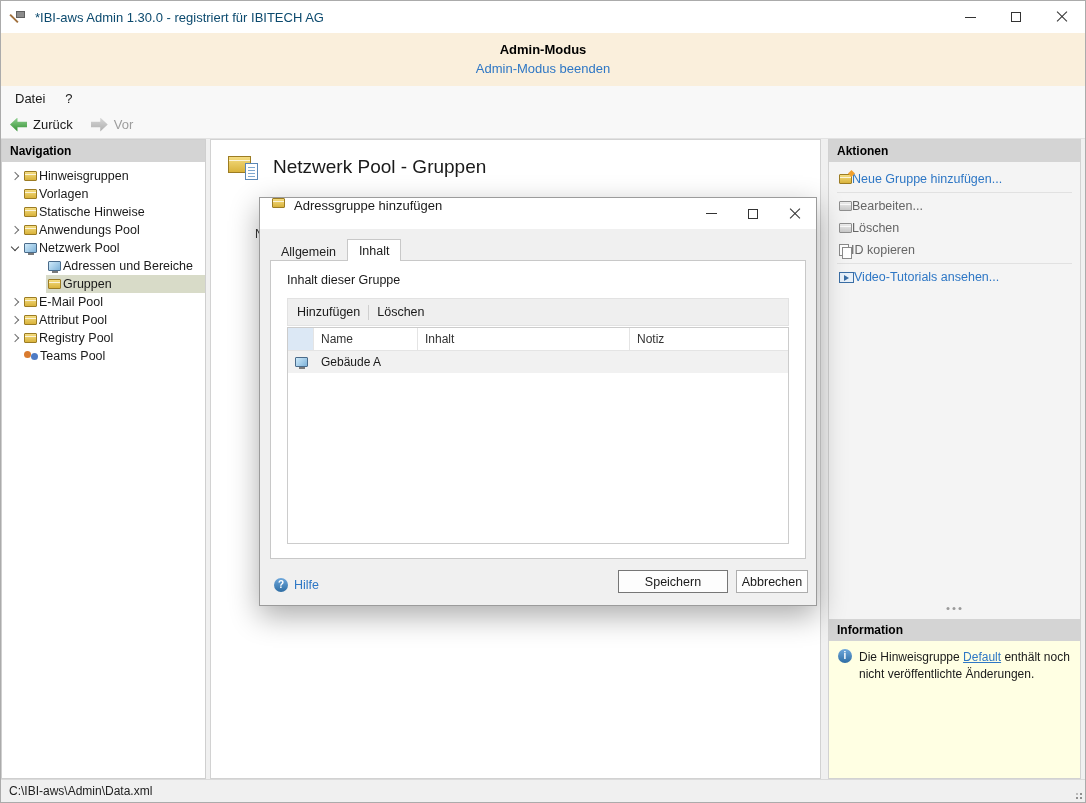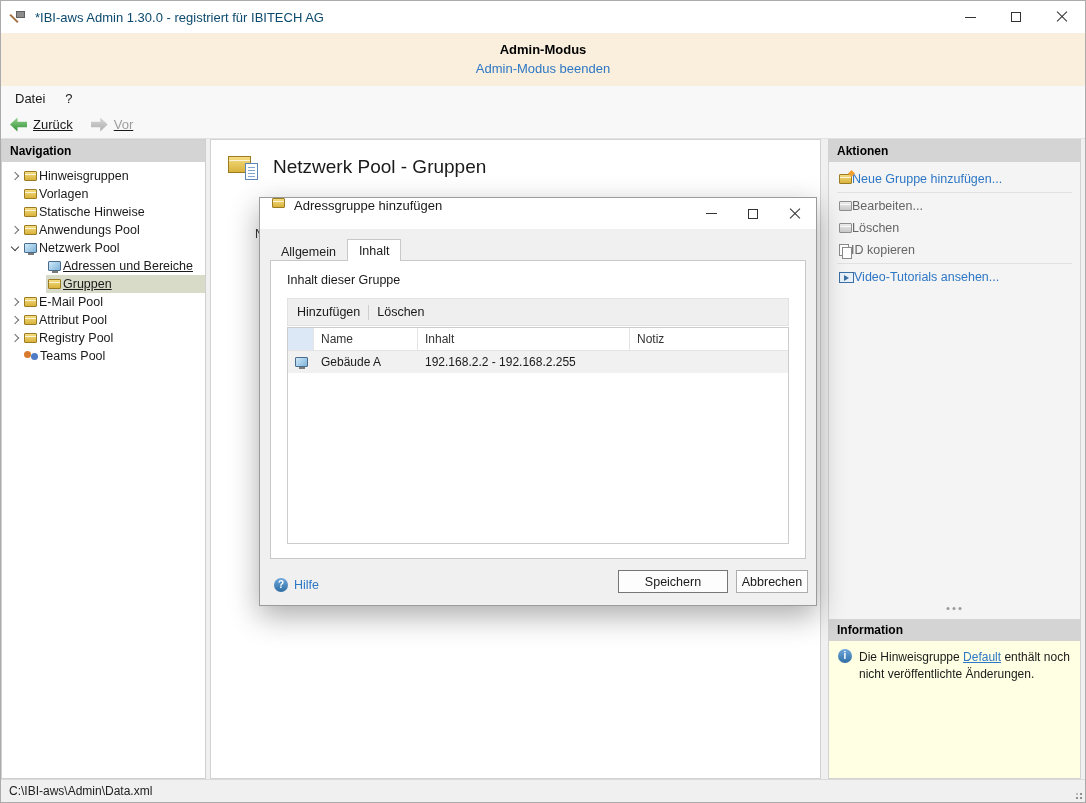--- a/index.html
+++ b/index.html
@@ -31,38 +31,38 @@
                   background:#FAEFDC; text-align:center; }
   .admin-title { padding-top:9px; font-weight:bold; font-size:13px; color:#000; }
   .admin-link { display:inline-block; margin-top:4px; color:#2E77C5; cursor:pointer; font-size:13px; }
 
   
   .menubar { position:absolute; top:85px; left:0; right:0; height:25px; background:#F8F8F8;
              display:flex; align-items:center; }
   .menu-item { padding:10px 10px; height:100%; display:flex; align-items:center; cursor:pointer; }
   .menu-item:first-child { margin-left:4px; }
   .toolbarbar { position:absolute; top:110px; left:0; right:0; height:28px; background:#F8F8F8;
-                border-bottom:1px solid #E2E2E2; display:flex; align-items:center;text-decoration:underline; }
+                border-bottom:1px solid #E2E2E2; display:flex; align-items:center; }
   .tb-btn { display:flex; align-items:center; gap:6px; padding:0 9px; height:24px; cursor:pointer; }
   .arrow-left { width:17px; height:14px; background:linear-gradient(180deg,#8FD08F,#2F8F2F);
        clip-path:polygon(0 50%, 44% 0, 44% 30%, 100% 30%, 100% 70%, 44% 70%, 44% 100%); }
   .arrow-right { width:17px; height:14px; background:linear-gradient(180deg,#D6D6D6,#ADADAD);
        clip-path:polygon(100% 50%, 56% 0, 56% 30%, 0 30%, 0 70%, 56% 70%, 56% 100%); }
   .tb-label-disabled { color:#9d9d9d; }
 
   
   .panel-header { height:22px; background:#D4D4D4; font-weight:bold; font-size:12px;
                   display:flex; align-items:center; padding-left:8px; color:#000; }
 
   
   .nav-panel { position:absolute; left:0; top:138px; width:205px; height:640px;
                background:#fff; border:1px solid #CFCFCF; }
   .tree { padding-top:5px; }
   .tree-row { display:flex; align-items:center; height:18px; font-size:12.5px; cursor:pointer; }
-  .tree-row.child { padding-left:24px;text-decoration:underline; }
+  .tree-row.child { padding-left:24px; }
   .chev-slot { width:15px; margin-left:5px; display:flex; justify-content:center; flex:0 0 auto; }
   .chev { display:inline-block; width:6px; height:6px; border-right:1px solid #6F6F6F;
           border-bottom:1px solid #6F6F6F; transform:rotate(-45deg); }
   .chev.down { border-color:#3F3F3F; transform:rotate(45deg); margin-top:-3px; }
   .row-body { display:flex; align-items:center; gap:2px; flex:1; height:100%; padding-left:2px; }
   .tree-row.selected .row-body { background:#D8DBC8; }
   .lbl { white-space:nowrap; }
 
   
   .ic { position:relative; display:inline-block; flex:0 0 auto; }
@@ -418,21 +418,20 @@
           <div class="gh-cell col-sel"></div>
           <div class="gh-cell col-name">Name</div>
           <div class="gh-cell col-inhalt">Inhalt</div>
           <div class="gh-cell col-notiz">Notiz</div>
         </div>
         <div class="grid-row">
           <div class="gr-cell col-sel">
               <span class="ic i-monitor"></span>
             </div>
           <div class="gr-cell col-name">Gebäude A</div>
-          <div class="gr-cell col-inhalt">192.168.2.2 - 192.168.2.255</div>
           <div class="gr-cell col-notiz"></div>
         </div>
       </div>
     </div>
 
     <div class="dialog-footer">
       <div class="help-link">
         <span class="ic i-circle">?</span>
         <span>Hilfe</span>
       </div>

